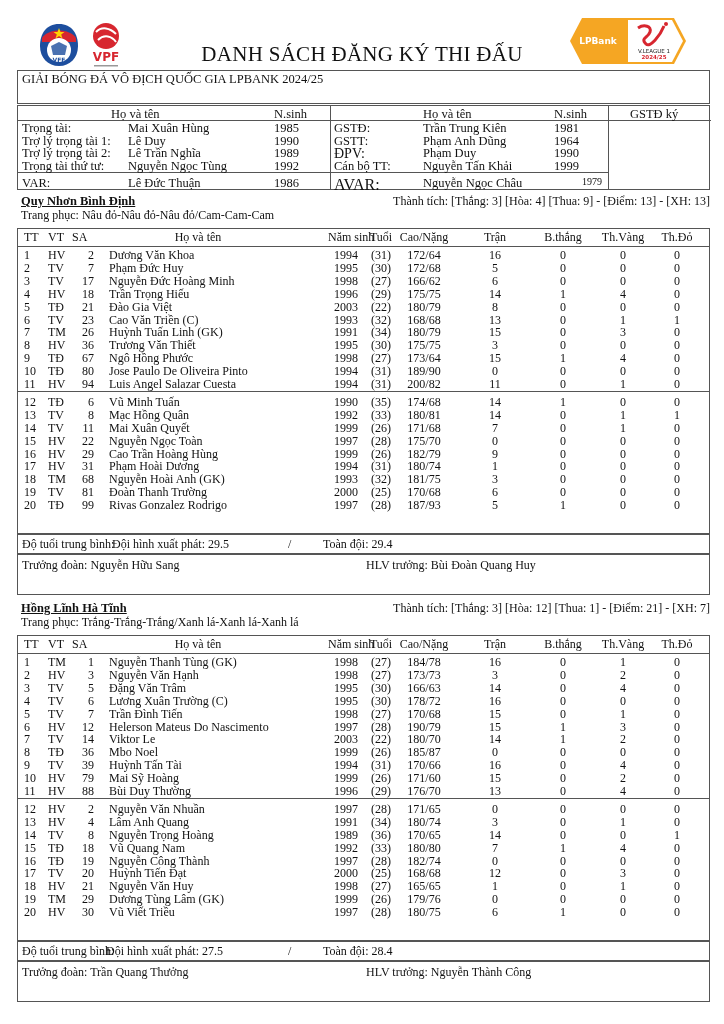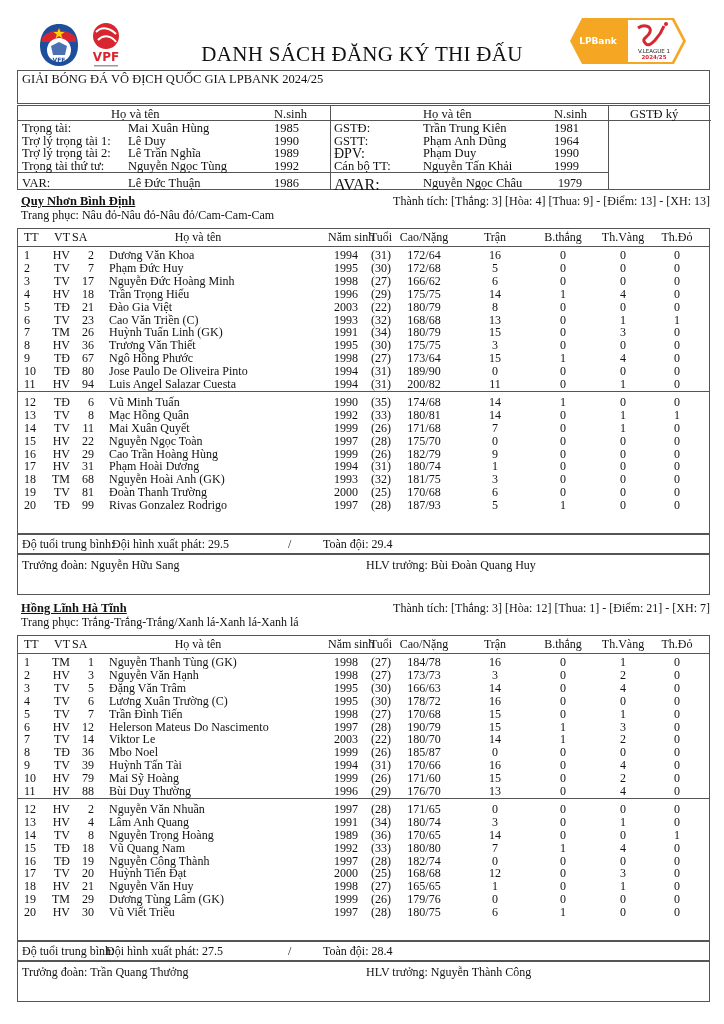--- a/index.html
+++ b/index.html
@@ -24,21 +24,21 @@
   .off-vsep { position: absolute; top: 0; bottom: 0; border-left: 1px solid #555; }
   .off-hsep { position: absolute; border-top: 1px solid #555; }
   .off-row { position: absolute; white-space: nowrap; }
 
   .team-name { font-weight: bold; font-size: 12.5px; text-decoration: underline; text-decoration-thickness: 0.5px; }
   .team-line { font-size: 12px; white-space: nowrap; }
   .ttable { left: 17px; width: 693px; }
   .thead-row, .trow { position: absolute; left: 0; width: 100%; white-space: nowrap; font-size: 12px; }
   .cell { position: absolute; top: 0; }
   .c-tt { left: 6px; width: 20px; }
-  .c-vt { left: 30px; width: 22px; text-align: right; }
+  .c-vt { left: 30px; width: 22px; }
   .c-sa { left: 54px; width: 22px; text-align: right; }
   .c-name { left: 91px; }
   .h-name { left: 130px; width: 100px; }
   .c-ns { left: 310px; width: 36px; text-align: center; }
   .c-age { left: 350px; width: 26px; text-align: center; }
   .c-hw { left: 376px; width: 60px; text-align: center; }
   .c-tr { left: 462px; width: 30px; text-align: center; }
   .c-bt { left: 520px; width: 50px; text-align: center; }
   .c-tv { left: 580px; width: 50px; text-align: center; }
   .c-td { left: 638px; width: 42px; text-align: center; }
@@ -124,21 +124,21 @@
       <div class="off-row" style="left:316px;top:52.5px;font-size:12.5px;">Cán bộ TT:</div>
       <div class="off-row" style="left:405px;top:52.5px;font-size:12.5px;">Nguyễn Tấn Khải</div>
       <div class="off-row" style="left:536px;top:52.5px;font-size:12.5px;">1999</div>
     </div>
 
   <div class="off-row" style="left:4px;top:70px;font-size:12.5px;">VAR:</div>
   <div class="off-row" style="left:110px;top:70px;font-size:12.5px;">Lê Đức Thuận</div>
   <div class="off-row" style="left:256px;top:70px;font-size:12.5px;">1986</div>
   <div class="off-row" style="left:316px;top:70px;font-size:16px;">AVAR:</div>
   <div class="off-row" style="left:405px;top:70px;font-size:12.5px;">Nguyễn Ngọc Châu</div>
-  <div class="off-row" style="left:540px;top:70px;font-size:12px;">1979</div>
+  <div class="off-row" style="left:564px;top:70px;font-size:10px;">1979</div>
 </div>
 
 <div id="team-0">
     <div class="abs team-name" style="left:21px;top:194px;">Quy Nhơn Bình Định</div>
     <div class="abs team-line" style="right:14px;top:194px;">Thành tích: [Thắng: 3] [Hòa: 4] [Thua: 9] - [Điểm: 13] - [XH: 13]</div>
     <div class="abs team-line" style="left:21px;top:208px;">Trang phục: Nâu đỏ-Nâu đỏ-Nâu đỏ/Cam-Cam-Cam</div>
     <div class="abs box ttable" style="top:228px;height:306px;">
       <div class="thead-row" style="top:1px;height:14px;">
         <span class="cell c-tt">TT</span>
         <span class="cell c-vt">VT</span>

